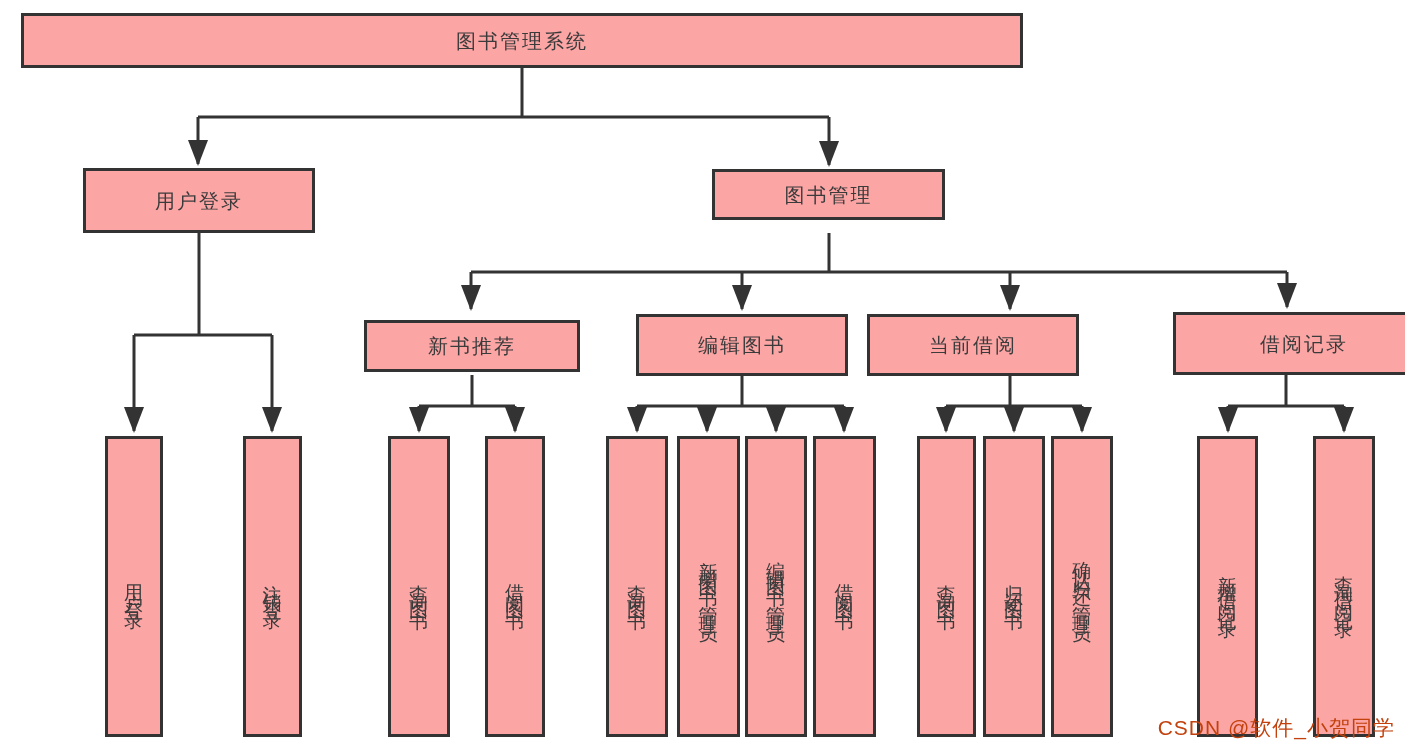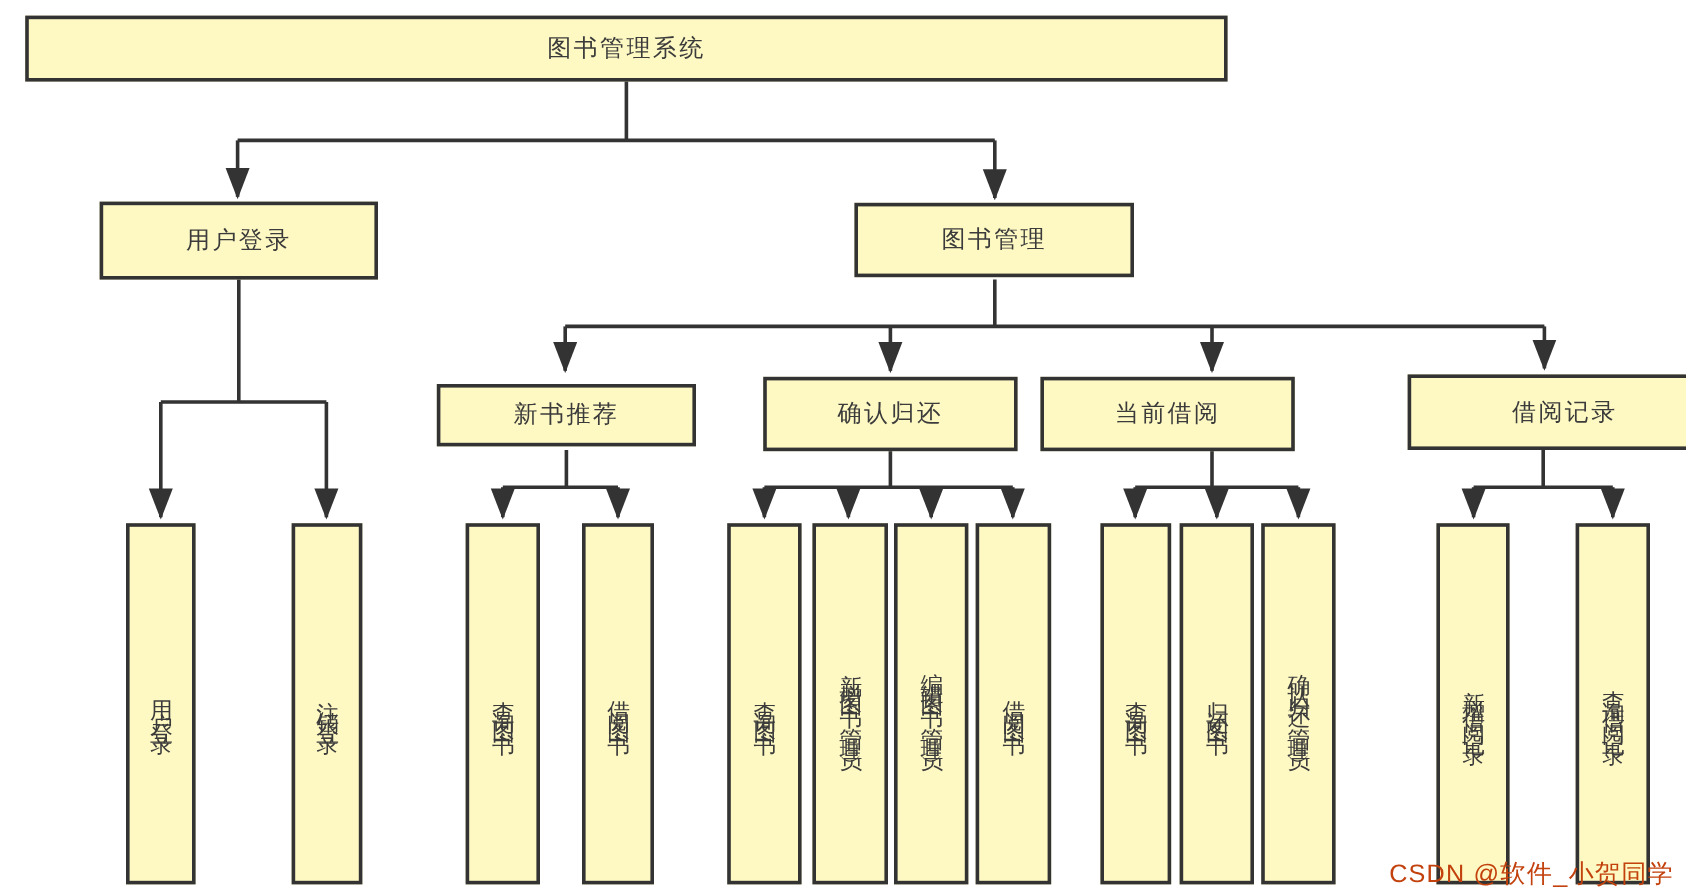--- a/index.html
+++ b/index.html
@@ -14,21 +14,21 @@
   svg.connectors {
     position: absolute;
     left: 0; top: 0;
     width: 1405px; height: 747px;
   }
   .trunk { stroke: #333333; stroke-width: 3; fill: none; }
   .arrow { stroke: #333333; stroke-width: 3; marker-end: url(#ah); }
   .node {
     position: absolute;
     box-sizing: border-box;
-    background: #fef9c3;
+    background: #fca5a5;
     border: 3px solid #333333;
     color: #3b3b3b;
     display: flex;
     align-items: center;
     justify-content: center;
     line-height: 1;
   }
   .node-h {
     font-size: 20px;
     letter-spacing: 2px;
@@ -96,24 +96,24 @@
     <line class="arrow" x1="1014" y1="406" x2="1014" y2="431"></line>
     <line class="arrow" x1="1082" y1="406" x2="1082" y2="431"></line>
 
     <line class="arrow" x1="1228" y1="406" x2="1228" y2="431"></line>
     <line class="arrow" x1="1344" y1="406" x2="1344" y2="431"></line>
   </svg>
 
   <div class="node node-h" style="left:21px;top:13px;width:1002px;height:55px">图书管理系统</div>
 
   <div class="node node-h" style="left:83px;top:168px;width:232px;height:65px">用户登录</div>
-  <div class="node node-h" style="left:712px;top:169px;width:233px;height:62px">图书管理</div>
+  <div class="node node-h" style="left:712px;top:169px;width:233px;height:51px">图书管理</div>
 
   <div class="node node-h" style="left:364px;top:320px;width:216px;height:52px">新书推荐</div>
-  <div class="node node-h" style="left:636px;top:314px;width:212px;height:62px">确认归还</div>
+  <div class="node node-h" style="left:636px;top:314px;width:212px;height:62px">编辑图书</div>
   <div class="node node-h" style="left:867px;top:314px;width:212px;height:62px">当前借阅</div>
   <div class="node node-h" style="left:1173px;top:312px;width:262px;height:63px">借阅记录</div>
 
   <div class="node node-v" style="left:105px;top:436px;width:58px;height:301px">用户登录</div>
   <div class="node node-v" style="left:243px;top:436px;width:59px;height:301px">注销登录</div>
 
   <div class="node node-v" style="left:388px;top:436px;width:62px;height:301px">查询图书</div>
   <div class="node node-v" style="left:485px;top:436px;width:60px;height:301px">借阅图书</div>
 
   <div class="node node-v" style="left:606px;top:436px;width:62px;height:301px">查询图书</div>

